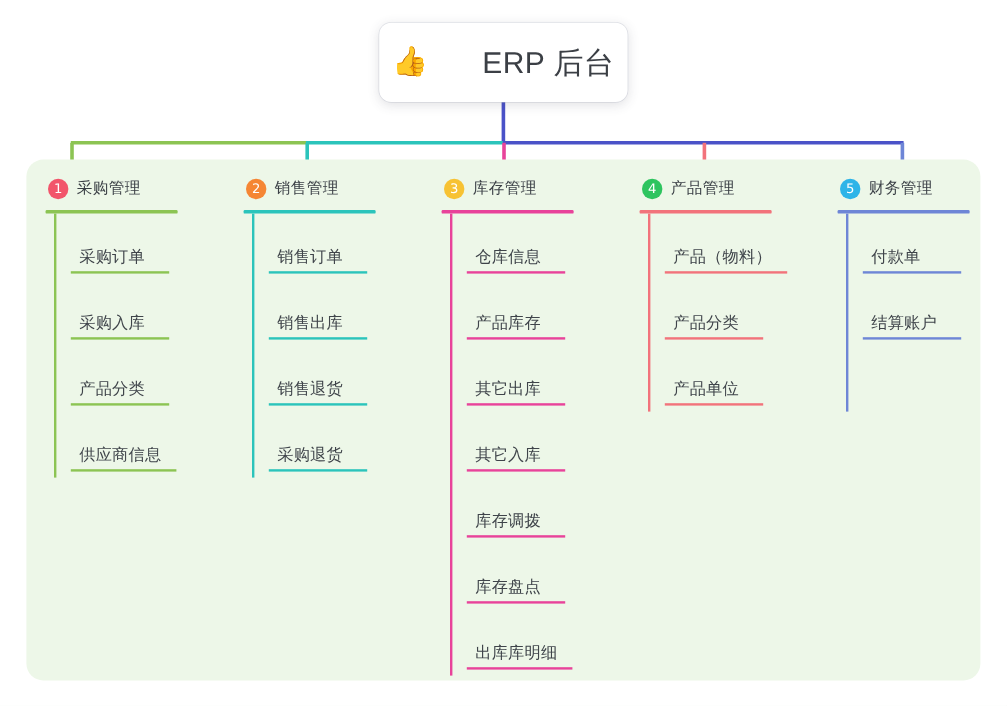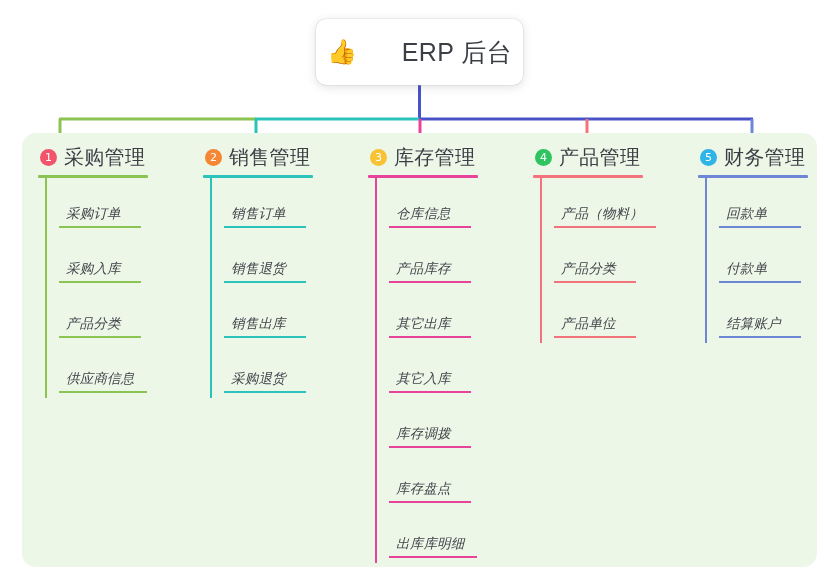--- a/index.html
+++ b/index.html
@@ -82,37 +82,36 @@
     height: 17px;
     border-radius: 50%;
     color: #ffffff;
     font-size: 11px;
     line-height: 17px;
     text-align: center;
     flex: 0 0 auto;
     font-family: "DejaVu Sans", sans-serif;
   }
   .col-title {
-    font-size: 20px;
+    font-size: 13px;
     color: #3a3f45;
     white-space: nowrap;
     letter-spacing: 0.3px;
   }
   .col-underline {
     height: 3px;
     margin-top: 7px;
     border-radius: 1px;
   }
 
   
   .leaves {
     position: relative;
     margin-top: 0;
     padding-left: 14px;
-    font-style: italic;
   }
   .spine {
     position: absolute;
     left: 7px;
     top: 0;
     width: 2px;
   }
   .leaf {
     position: relative;
     height: 55px;
@@ -191,25 +190,25 @@
           <span class="col-title">销售管理</span>
         </div>
         <div class="col-underline" style="background: rgb(43, 196, 187); width: 110px;"></div>
         <div class="leaves">
           <div class="spine" style="background: rgb(43, 196, 187); height: 220px;"></div>
           <div class="leaf">
             <span class="leaf-text">销售订单</span>
             <div class="leaf-underline" style="background: rgb(43, 196, 187); width: 82px;"></div>
           </div>
           <div class="leaf">
+            <span class="leaf-text">销售出库</span>
+            <div class="leaf-underline" style="background: rgb(43, 196, 187); width: 82px;"></div>
+          </div>
+          <div class="leaf">
             <span class="leaf-text">销售退货</span>
-            <div class="leaf-underline" style="background: rgb(43, 196, 187); width: 82px;"></div>
-          </div>
-          <div class="leaf">
-            <span class="leaf-text">销售出库</span>
             <div class="leaf-underline" style="background: rgb(43, 196, 187); width: 82px;"></div>
           </div>
           <div class="leaf">
             <span class="leaf-text">采购退货</span>
             <div class="leaf-underline" style="background: rgb(43, 196, 187); width: 82px;"></div>
           </div>
         </div>
       </div>
       <div class="column" style="left: 368px;">
         <div class="col-header">
@@ -273,24 +272,20 @@
       </div>
       <div class="column" style="left: 698px;">
         <div class="col-header">
           <span class="badge" style="background: rgb(46, 180, 232);">5</span>
           <span class="col-title">财务管理</span>
         </div>
         <div class="col-underline" style="background: rgb(110, 134, 214); width: 110px;"></div>
         <div class="leaves">
           <div class="spine" style="background: rgb(110, 134, 214); height: 165px;"></div>
           <div class="leaf">
-            <span class="leaf-text">回款单</span>
-            <div class="leaf-underline" style="background: rgb(110, 134, 214); width: 82px;"></div>
-          </div>
-          <div class="leaf">
             <span class="leaf-text">付款单</span>
             <div class="leaf-underline" style="background: rgb(110, 134, 214); width: 82px;"></div>
           </div>
           <div class="leaf">
             <span class="leaf-text">结算账户</span>
             <div class="leaf-underline" style="background: rgb(110, 134, 214); width: 82px;"></div>
           </div>
         </div>
       </div>
     </div>

